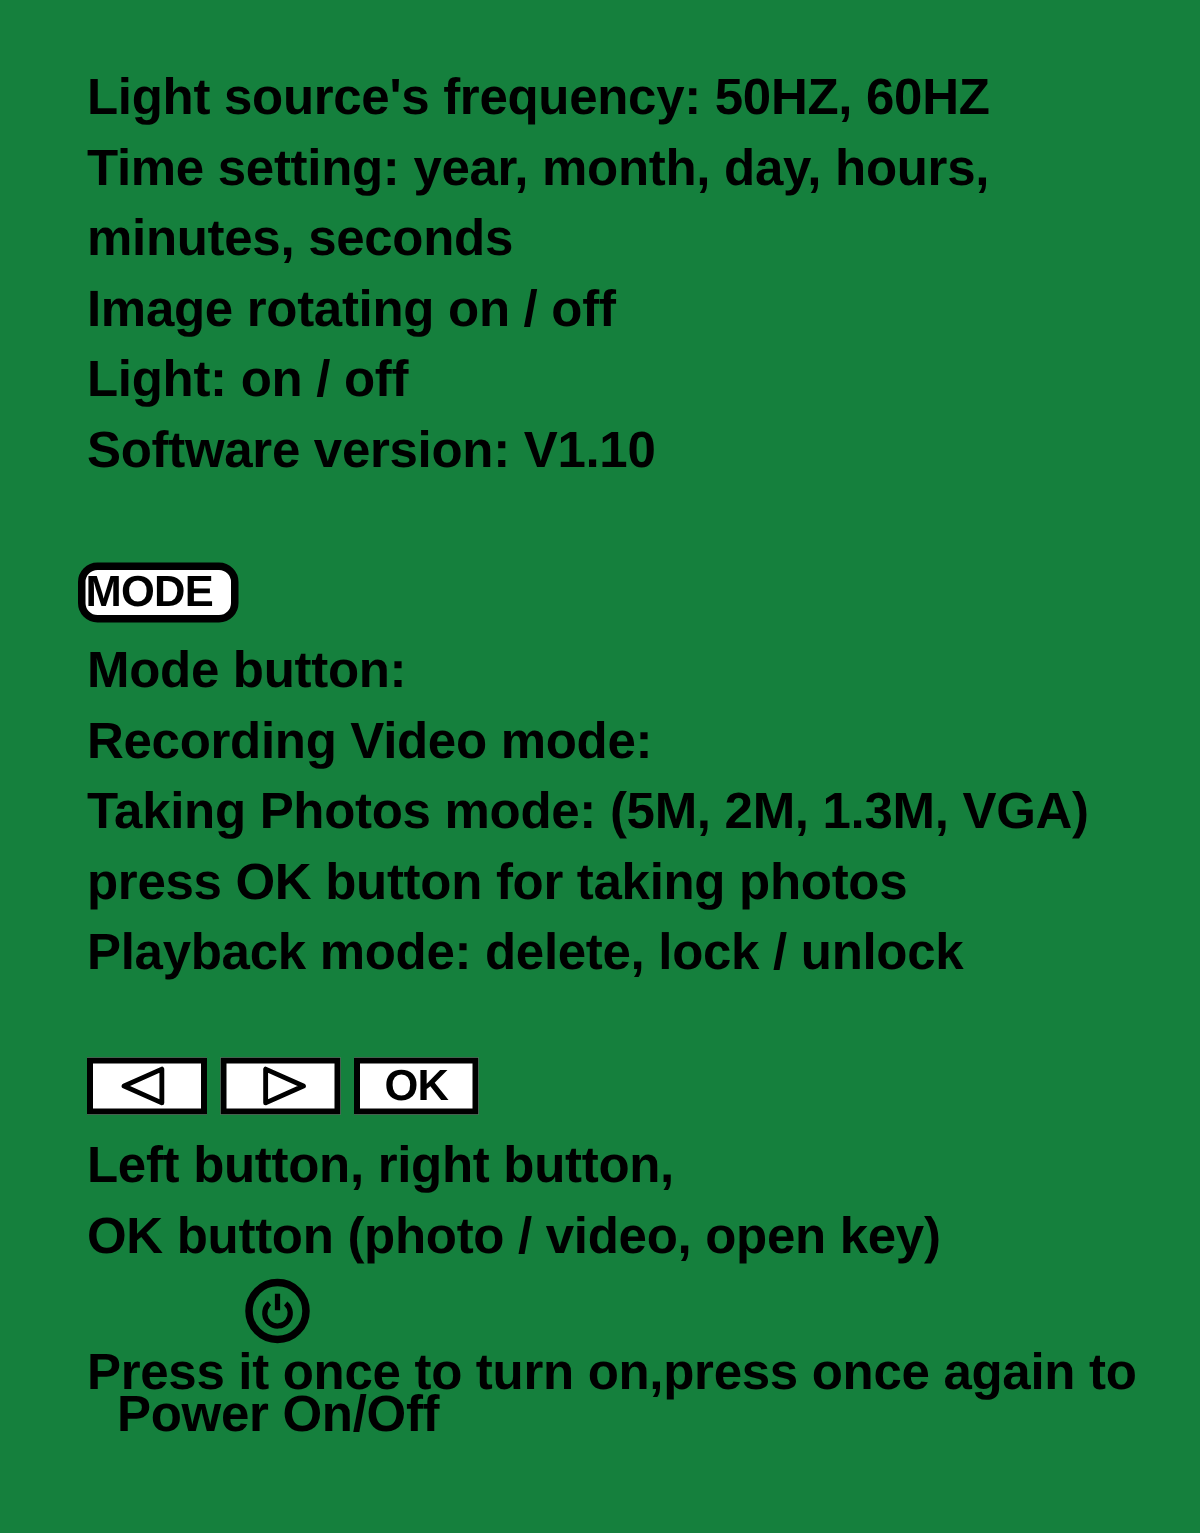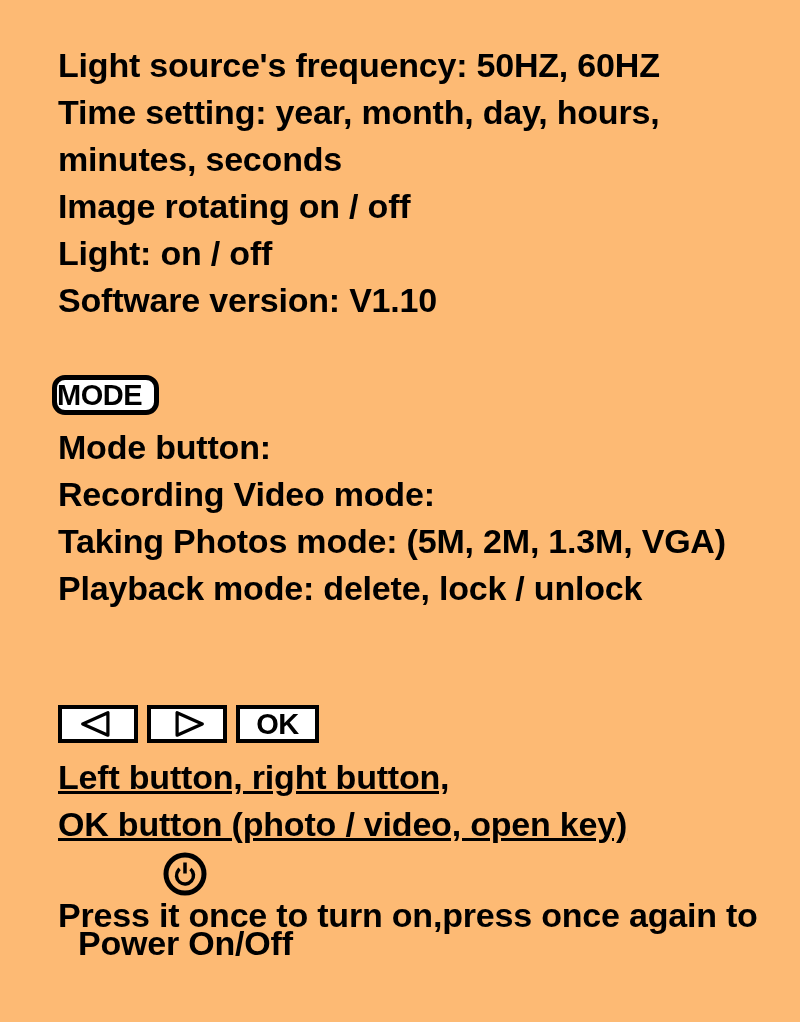--- a/index.html
+++ b/index.html
@@ -1,35 +1,35 @@
 <!DOCTYPE html>
 <html><head>
 <meta charset="utf-8">
 <style>
   html, body { margin: 0; padding: 0; background: #ffffff; }
   .page {
     position: relative;
     width: 800px;
     height: 1022px;
-    background: #fdba74;
+    background: #15803d;
     color: #000000;
     font-family: "Liberation Sans", sans-serif;
     font-weight: bold;
     overflow: hidden;
   }
   .line {
     margin: 0;
     font-size: 34px;
     line-height: 47px;
     letter-spacing: -0.2px;
     white-space: pre;
   }
   .spec-block  { position: absolute; left: 58px; top: 42px; }
   .mode-block  { position: absolute; left: 58px; top: 424px; }
-  .nav-block   { position: absolute; left: 58px; top: 754px; text-decoration: underline; }
+  .nav-block   { position: absolute; left: 58px; top: 754px; }
   .power-block { position: absolute; left: 58px; top: 892px; }
 
   .mode-button {
     position: absolute;
     left: 52px;
     top: 375px;
     width: 107px;
     height: 40px;
     box-sizing: border-box;
     border: 5px solid #000;
@@ -95,20 +95,21 @@
   </div>
 
   <div class="mode-button">
     <span>MODE</span>
   </div>
 
   <div class="mode-block">
     <p class="line">Mode button:</p>
     <p class="line">Recording Video mode:</p>
     <p class="line">Taking Photos mode: (5M, 2M, 1.3M, VGA)</p>
+    <p class="line">press OK button for taking photos</p>
     <p class="line">Playback mode: delete, lock / unlock</p>
   </div>
 
   <div class="nav-row">
     <div class="nav-btn">
       <svg width="80" height="38" viewBox="0 0 80 38">
         <polygon points="23,19 51,6.5 51,31.5" fill="#ffffff" stroke="#000000" stroke-width="3.6" stroke-linejoin="round"></polygon>
       </svg>
     </div>
     <div class="nav-btn">

